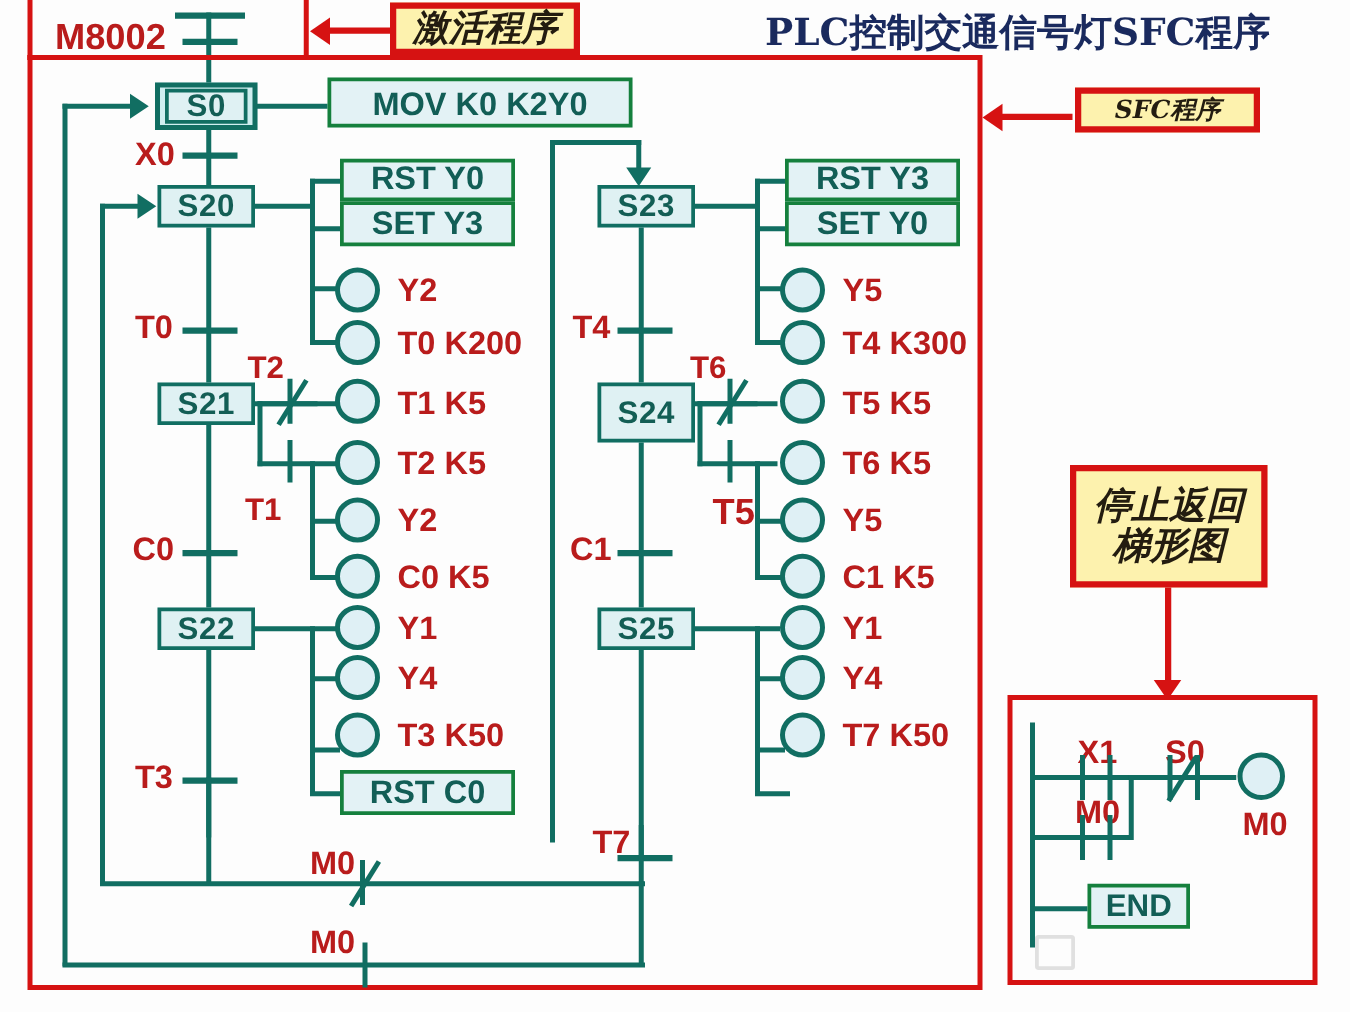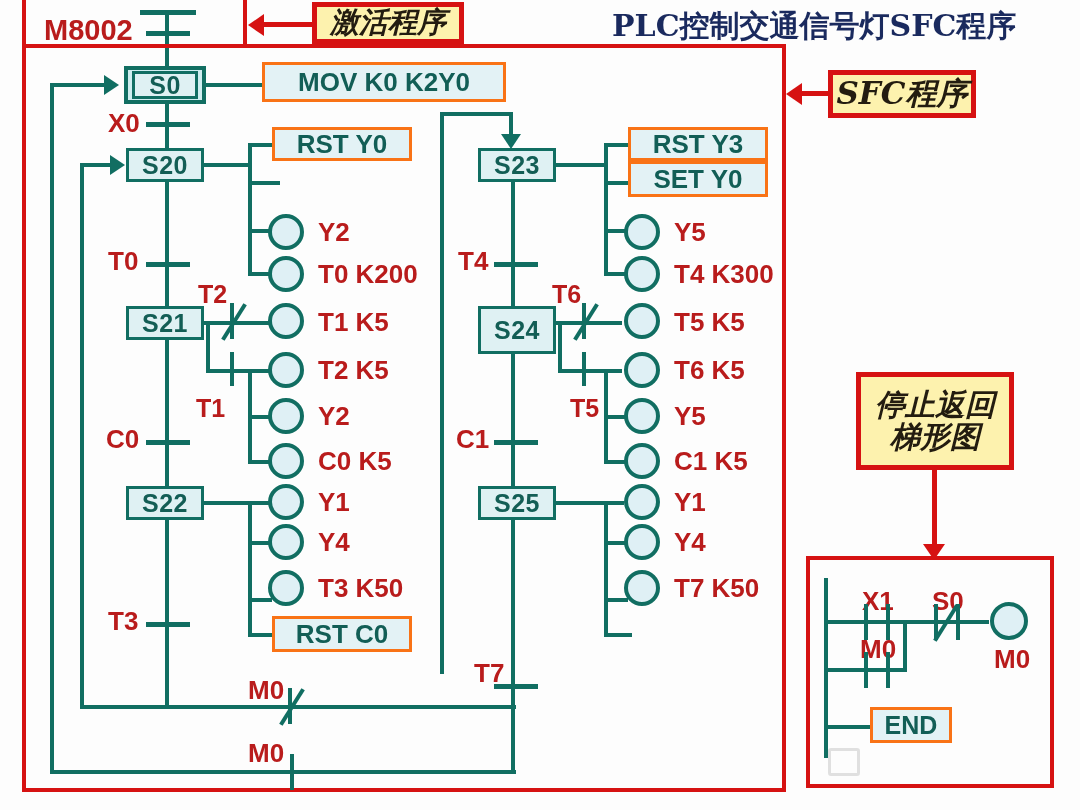--- a/index.html
+++ b/index.html
@@ -11,23 +11,23 @@
   .redbox{position:absolute;border:4px solid #d61212;box-sizing:border-box;}
 
   .step{position:absolute;box-sizing:border-box;border:3px solid #116e62;
         background:#dff1f3;color:#135e55;font-weight:bold;
         display:flex;align-items:center;justify-content:center;
         font-size:25px;letter-spacing:.5px;}
   .step.initial{border-width:4px;padding:4px;background:#cfeef0;}
   .step.initial > span{display:flex;align-items:center;justify-content:center;
         width:100%;height:100%;border:3px solid #116e62;background:#dff1f3;}
 
-  .actbox{position:absolute;box-sizing:border-box;border:3px solid #f97316;
+  .actbox{position:absolute;box-sizing:border-box;border:3px solid #15803d;
         background:#e3f2f5;color:#125e56;font-weight:bold;font-size:26px;
-        display:flex;align-items:center;justify-content:center;}
+        display:flex;align-items:flex-end;justify-content:center;}
 
   .coil{position:absolute;box-sizing:border-box;border:4px solid #116e62;
         border-radius:50%;background:#dff0f5;}
 
   .lbl{position:absolute;color:#b91c1c;font-weight:bold;font-size:26px;
        white-space:nowrap;line-height:1;}
 
   
   .callout{position:absolute;box-sizing:border-box;border:5px solid #d61212;
         background:#fdf2ae;display:flex;flex-direction:column;
@@ -64,21 +64,21 @@
   <div class="redline" style="left:262px;top:22px;width:80px;height:5px;"></div>
   <div class="arrowhead ah-left" style="left:248px;top:14px;"></div>
   <div class="callout" style="left:312px;top:2px;width:152px;height:42px;font-size:29px;">
     <span>激活程序</span>
   </div>
 
   <div class="redbox" style="left:22px;top:44px;width:764px;height:748px;"></div>
 
   <div class="redline" style="left:800px;top:91px;width:58px;height:5px;"></div>
   <div class="arrowhead ah-left" style="left:786px;top:83px;"></div>
-  <div class="callout" style="left:828px;top:70px;width:148px;height:48px;font-size:31px;">
+  <div class="callout" style="left:860px;top:70px;width:148px;height:36px;font-size:20px;">
     <span>SFC程序</span>
   </div>
 
   <div class="vline" style="left:165px;top:96px;height:574px;"></div>
 
   <div class="step initial" style="left:124px;top:66px;width:82px;height:38px;">
     <span>S0</span>
   </div>
 
   <div class="hline" style="left:204px;top:83px;width:60px;"></div>
@@ -92,20 +92,23 @@
   <div class="step" style="left:126px;top:148px;width:78px;height:34px;">
     <span>S20</span>
   </div>
   <div class="hline" style="left:202px;top:163px;width:48px;"></div>
 
   <div class="vline" style="left:248px;top:143px;height:133px;"></div>
   <div class="hline" style="left:248px;top:143px;width:32px;"></div>
   <div class="hline" style="left:248px;top:181px;width:32px;"></div>
   <div class="actbox" style="left:272px;top:127px;width:140px;height:34px;">
     <span>RST Y0</span>
+  </div>
+  <div class="actbox" style="left:272px;top:161px;width:140px;height:36px;">
+    <span>SET Y3</span>
   </div>
 
   <div class="hline" style="left:248px;top:229px;width:24px;"></div>
   <div class="coil" style="left:268px;top:214px;width:36px;height:36px;"></div>
   <div class="lbl" style="left:318px;top:219px;">Y2</div>
   <div class="hline" style="left:248px;top:272px;width:24px;"></div>
   <div class="coil" style="left:268px;top:256px;width:36px;height:36px;"></div>
   <div class="lbl" style="left:318px;top:261px;">T0  K200</div>
 
   <div class="lbl" style="left:108px;top:248px;">T0</div>
@@ -197,21 +200,21 @@
     <span>S24</span>
   </div>
   <div class="hline" style="left:554px;top:321px;width:52px;"></div>
   <div class="vline" style="left:558px;top:321px;height:52px;"></div>
   <div class="lbl" style="left:552px;top:282px;font-size:25px;">T6</div>
   <div class="hline" style="left:558px;top:321px;width:64px;"></div>
   <div class="vline" style="left:582px;top:303px;height:36px;"></div>
   <div class="vline" style="left:584px;top:301px;height:42px;transform:rotate(32deg);"></div>
   <div class="coil" style="left:624px;top:303px;width:36px;height:36px;"></div>
   <div class="lbl" style="left:674px;top:309px;">T5  K5</div>
-  <div class="lbl" style="left:570px;top:396px;font-size:25px;">T5</div>
+  <div class="lbl" style="left:570px;top:396px;font-size:29px;">T5</div>
   <div class="hline" style="left:558px;top:369px;width:64px;"></div>
   <div class="vline" style="left:582px;top:352px;height:34px;"></div>
   <div class="coil" style="left:624px;top:352px;width:36px;height:36px;"></div>
   <div class="lbl" style="left:674px;top:357px;">T6  K5</div>
   <div class="vline" style="left:604px;top:369px;height:94px;"></div>
   <div class="hline" style="left:604px;top:415px;width:24px;"></div>
   <div class="coil" style="left:624px;top:398px;width:36px;height:36px;"></div>
   <div class="lbl" style="left:674px;top:403px;">Y5</div>
   <div class="hline" style="left:604px;top:460px;width:24px;"></div>
   <div class="coil" style="left:624px;top:443px;width:36px;height:36px;"></div>

